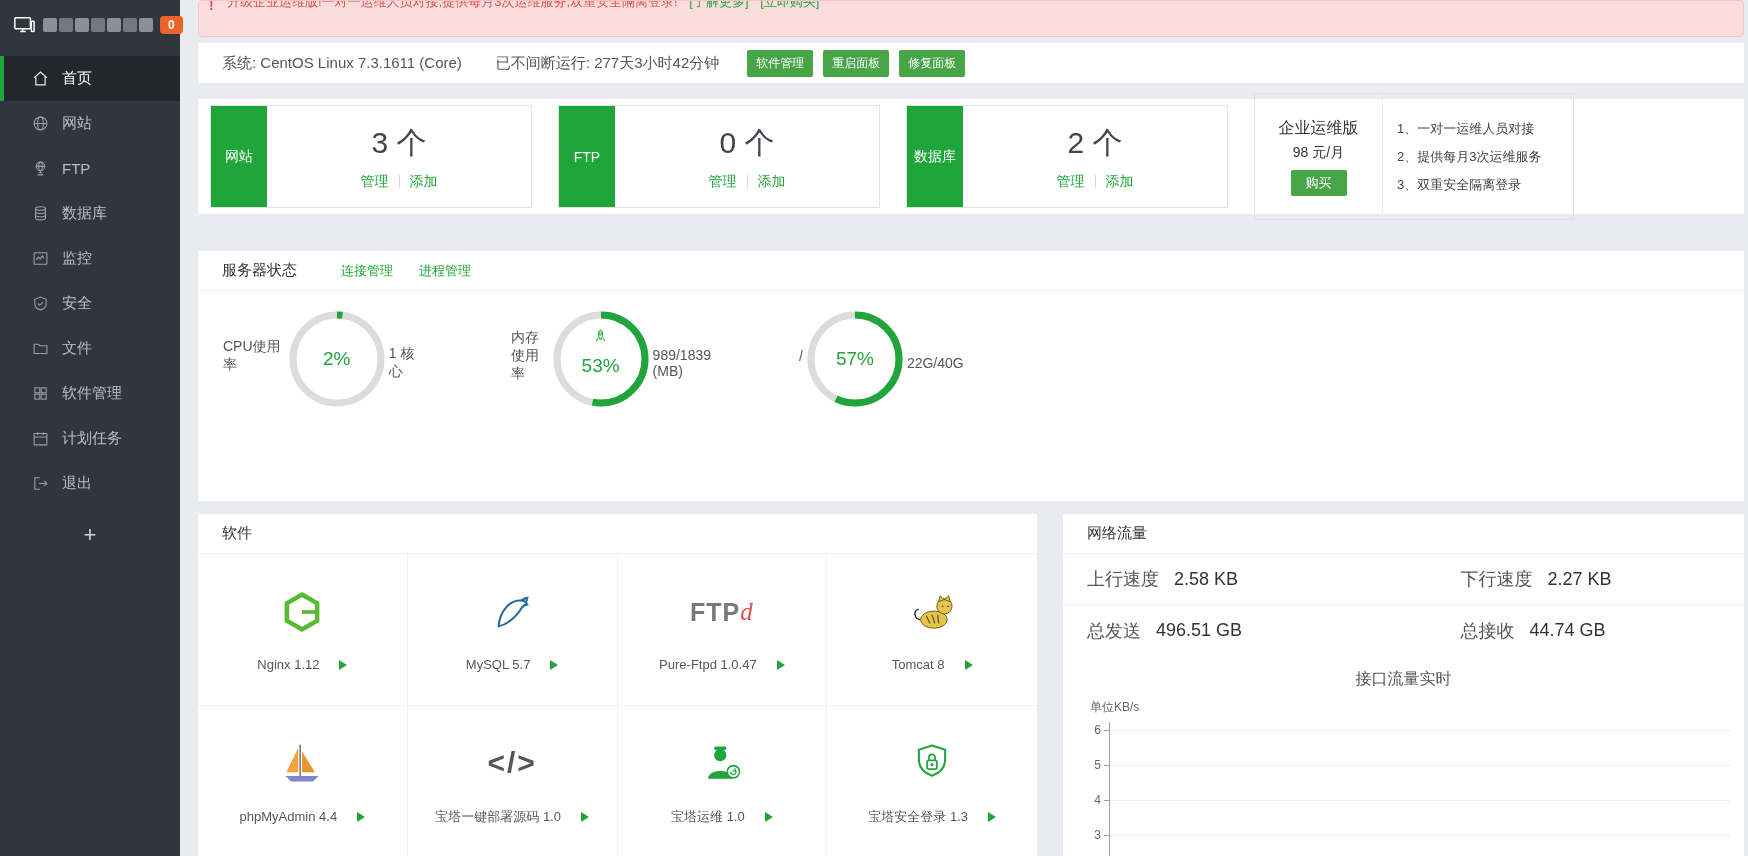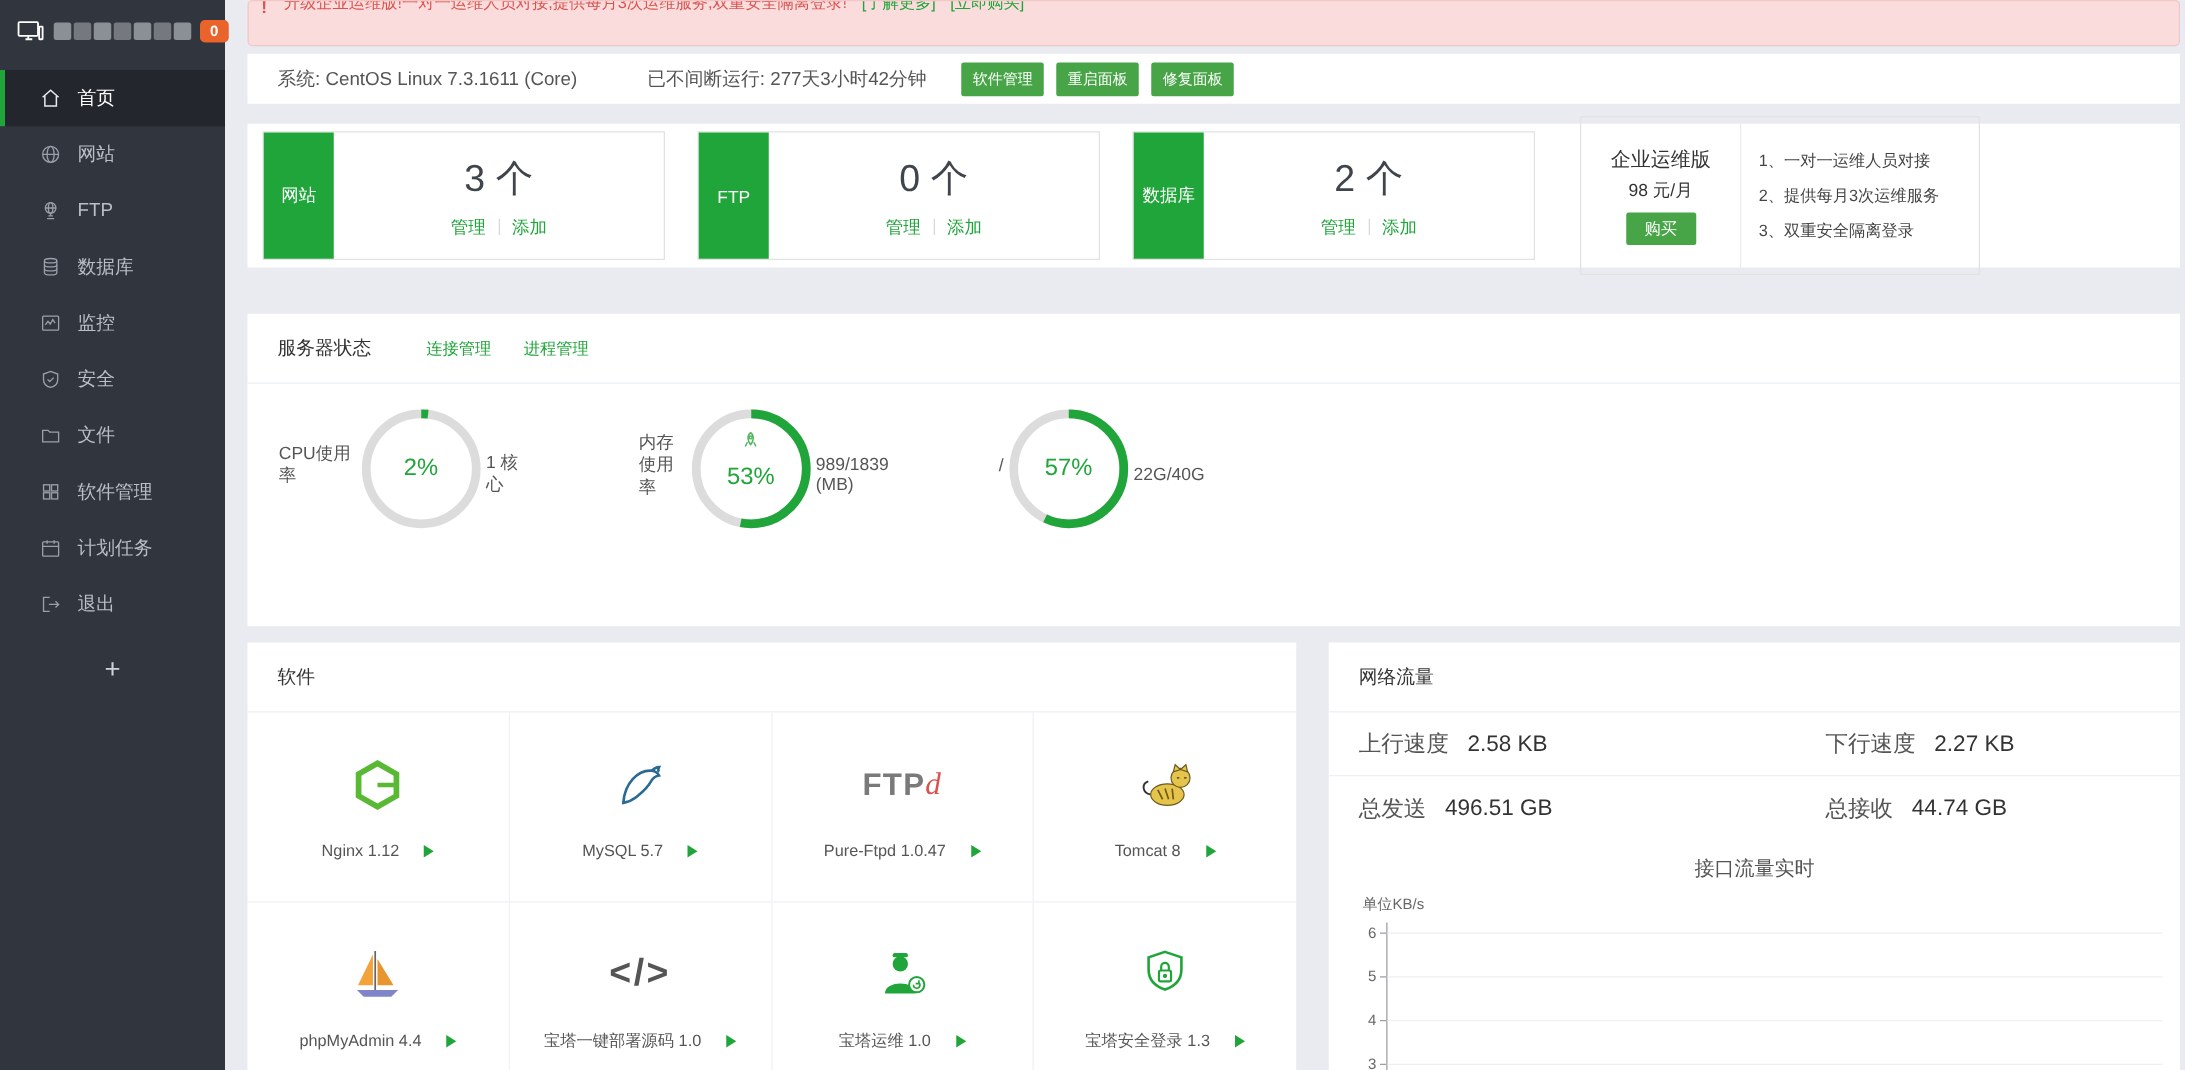--- a/index.html
+++ b/index.html
@@ -24,42 +24,42 @@
 
   
   .main { position:absolute; left:180px; top:0; width:1568px; height:856px; padding:0 4px 0 18px; }
 
   .alert { position:relative; height:37px; background:#fbdcdc; border:1px solid #f1c7c7; border-radius:4px; overflow:hidden; margin-bottom:6px; }
   .alert-bang { position:absolute; left:10px; top:-4px; color:#d9534f; font-weight:bold; font-size:14px; }
   .alert-text { position:absolute; left:28px; top:-8px; font-size:13px; color:#d9534f; white-space:nowrap; }
   .alert-text .alink { color:#20a53a; margin-left:8px; cursor:pointer; }
 
   .topcard { height:40px; background:#fff; display:flex; align-items:center; padding:0 24px; font-size:15px; color:#555; margin-bottom:16px; }
-  .topcard .uptime { margin-left:56px; }
+  .topcard .uptime { margin-left:34px; }
   .gbtn { margin-left:10px; background:#47a447; color:#fff; border:none; font-size:12px; padding:5px 9px; border-radius:2px; cursor:pointer; font-family:inherit; }
   .gbtn.first { margin-left:28px; }
 
   .statrow { height:115px; background:#fff; display:flex; align-items:center; padding:0 12px; margin-bottom:37px; }
   .scard { width:322px; height:103px; border:1px solid #e2e2e2; display:flex; margin-right:26px; }
   .scard-left { width:56px; background:#20a53a; color:#fff; font-size:14px; display:flex; align-items:center; justify-content:center; }
   .scard-body { flex:1; display:flex; flex-direction:column; align-items:center; justify-content:center; gap:9px; }
   .scard-count { font-size:30px; color:#40444b; }
   .scard-links { display:flex; align-items:center; font-size:14px; color:#20a53a; }
   .scard-links a { color:#20a53a; text-decoration:none; cursor:pointer; }
   .pipe { width:1px; height:13px; background:#d8d8d8; margin:0 10px; }
 
-  .promo { width:320px; height:127px; border:1px solid #e2e2e2; display:flex; margin-left:10px; }
+  .promo { width:320px; height:127px; border:1px solid #e2e2e2; display:flex; margin-left:0; }
   .promo-left { width:128px; border-right:1px solid #ececec; display:flex; flex-direction:column; align-items:center; justify-content:center; gap:5px; }
   .promo-title { font-size:16px; color:#333; }
   .promo-price { font-size:14px; color:#333; }
   .buy-btn { margin-top:3px; background:#47a447; color:#fff; border:none; font-size:13px; padding:4px 15px; border-radius:2px; cursor:pointer; font-family:inherit; }
   .promo-feats { flex:1; display:flex; flex-direction:column; justify-content:center; gap:10px; padding-left:14px; font-size:13px; color:#444; }
 
   .panel { background:#fff; }
-  .panel-header { height:56px; display:flex; align-items:center; padding:0 24px; border-bottom:1px solid #eceff3; font-size:15px; color:#333; }
+  .panel-header { height:40px; display:flex; align-items:center; padding:0 24px; border-bottom:1px solid #eceff3; font-size:15px; color:#333; }
   .panel-header .hlink { font-size:13px; color:#20a53a; text-decoration:none; cursor:pointer; }
   .panel-header .hlink.l1 { margin-left:44px; } .panel-header .hlink.l2 { margin-left:26px; }
 
   .ss-card { height:250px; }
   .gauges { display:flex; padding-left:25px; }
   .gauge { width:200px; margin-left:0; display:flex; flex-direction:row; align-items:center; padding-top:16px; }
   .gauge + .gauge { margin-left:88px; }
   .gauge-label { font-size:14px; color:#555; margin-bottom:7px; }
   .ring { position:relative; width:104px; height:104px; }
   .ring-val { position:absolute; inset:0; display:flex; align-items:center; justify-content:center; color:#20a53a; font-size:19px; }

